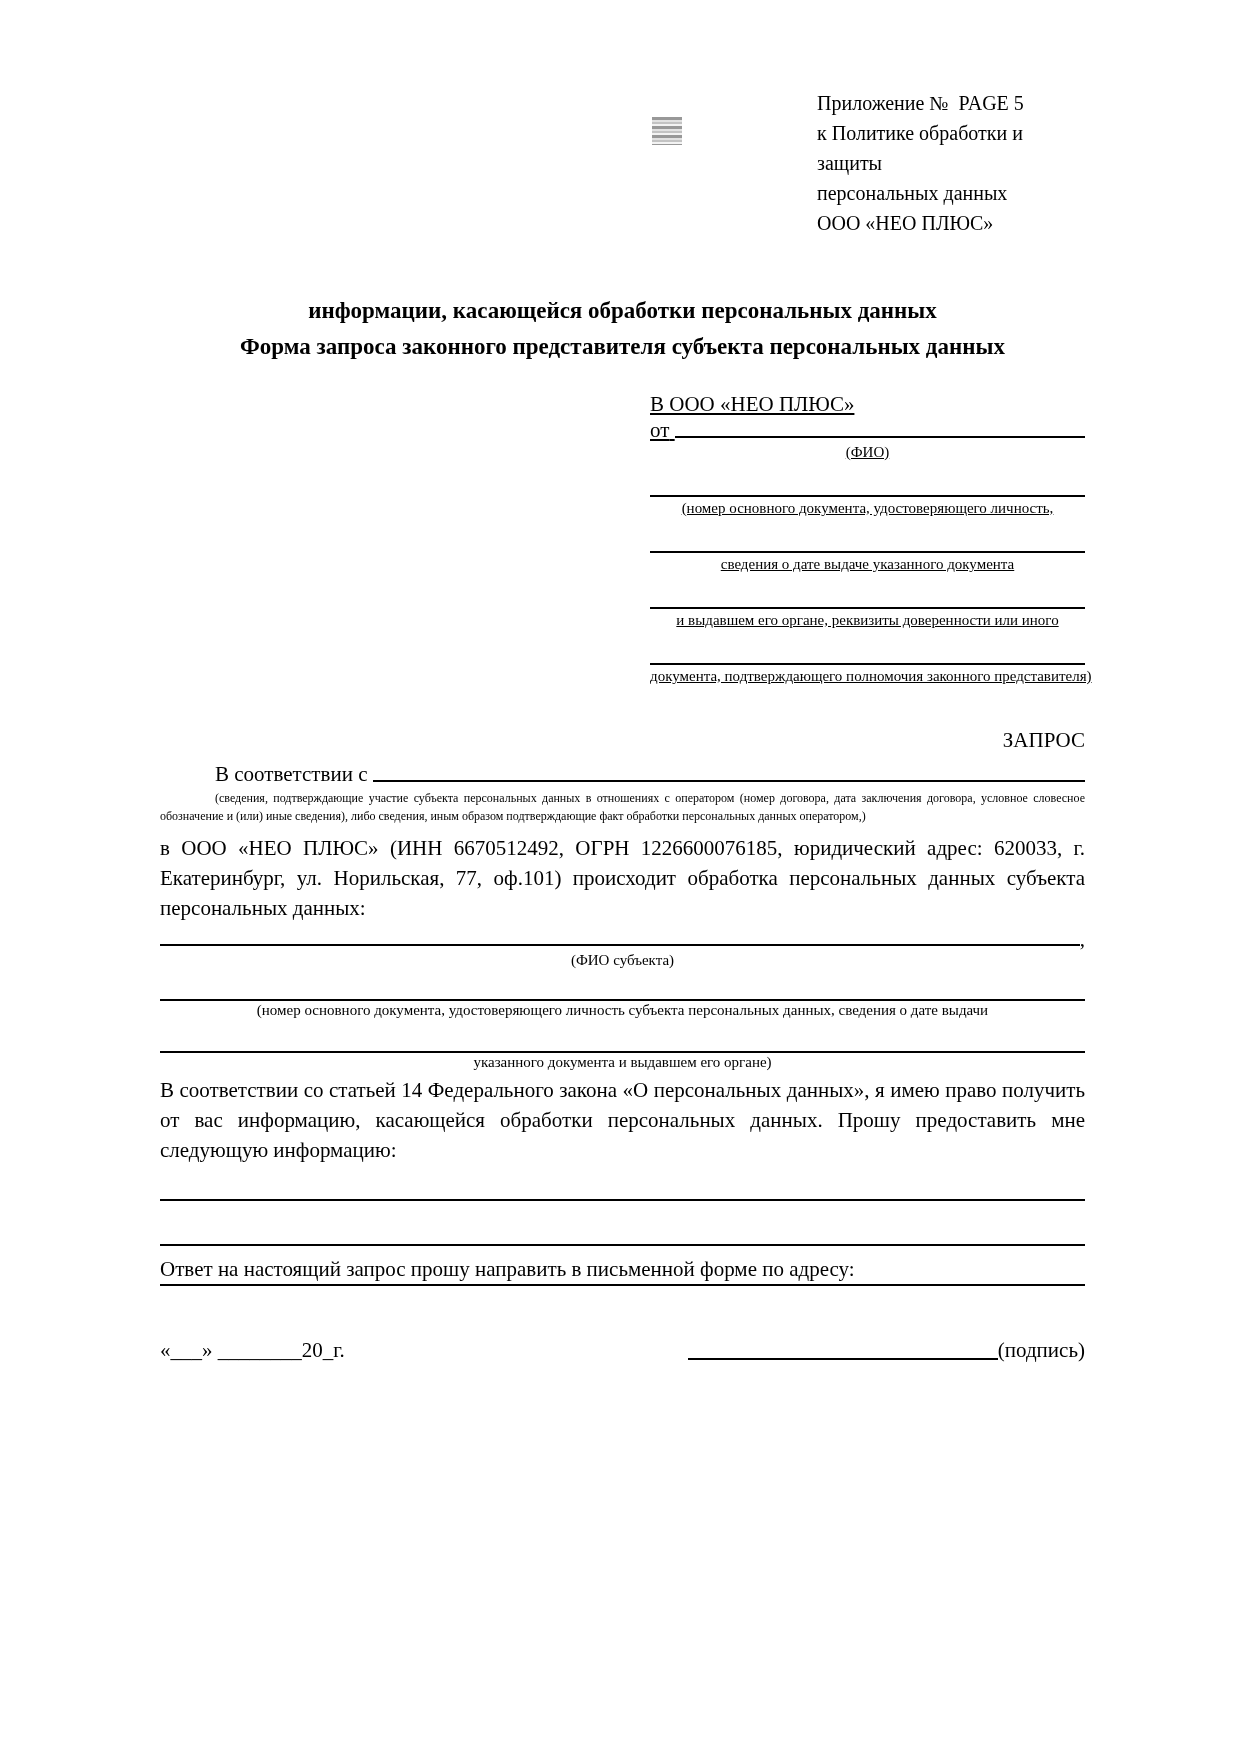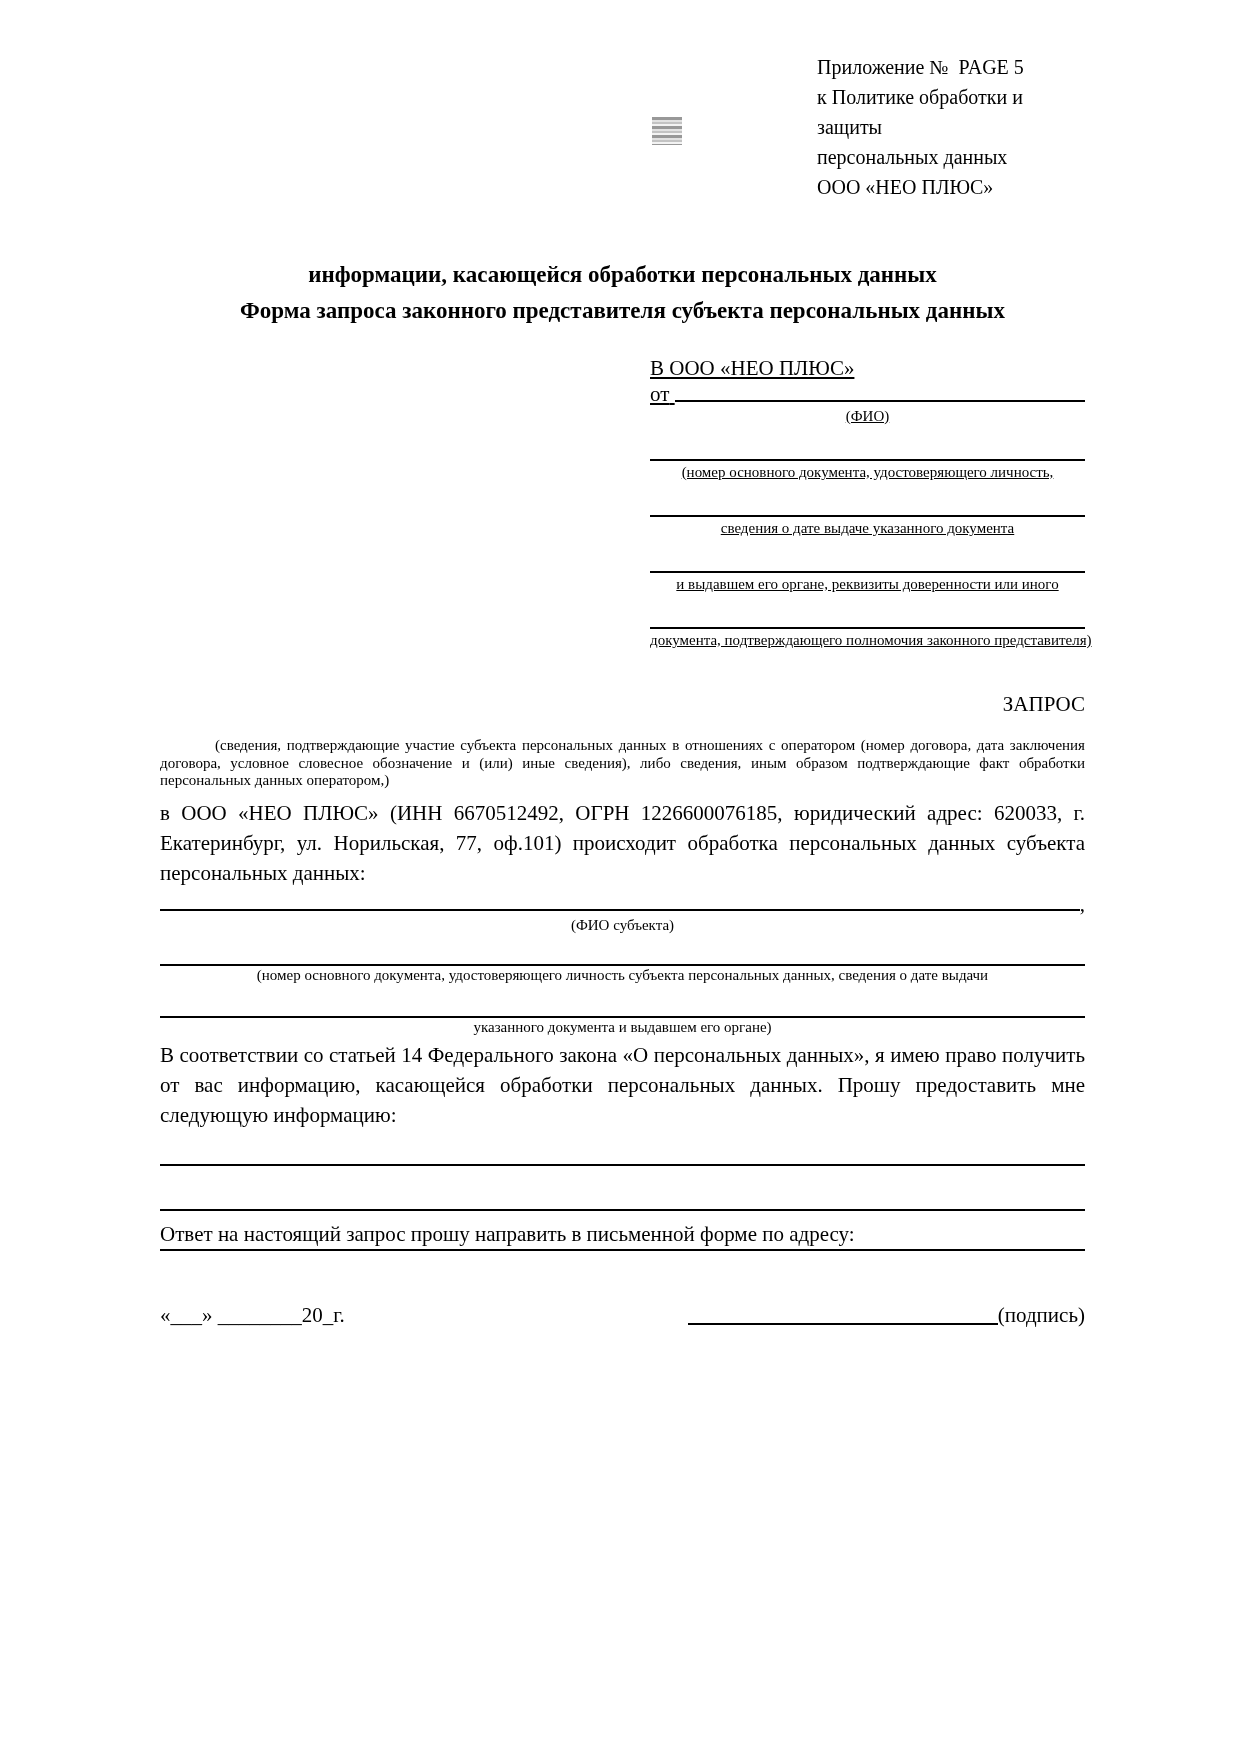--- a/index.html
+++ b/index.html
@@ -14,36 +14,36 @@
     font-size:21px;
     overflow:hidden;
   }
   .pre{white-space:pre-wrap;}
   
   .obj-icon{
     position:absolute;left:652px;top:117px;width:30px;height:28px;
     background:repeating-linear-gradient(180deg,
       #989898 0 3px,#e2e2e2 3px 5px,#c3c3c3 5px 7px,#f3f3f3 7px 9px);
   }
-  .appendix{margin:0 0 0 657px;padding-top:52px;font-size:20px;line-height:30px;}
+  .appendix{margin:0 0 0 657px;padding-top:88px;font-size:20px;line-height:30px;}
   .title{margin-top:55px;text-align:center;font-weight:bold;font-size:23px;line-height:36px;}
   
   .addressee{margin-top:26px;margin-left:490px;width:435px;text-decoration:underline;}
   .addr-to{line-height:26px;}
   .fill-row{display:flex;}
   .ul{flex:1;border-bottom:2px solid #000;align-self:stretch;margin-bottom:5px;}
   .from-row{line-height:26px;}
   .cap{font-size:15px;line-height:18px;text-align:center;white-space:nowrap;margin-bottom:4px;}
   .field{height:30px;border-bottom:2px solid #000;}
   .field + .cap{margin-top:2px;}
   
   .zapros{margin-top:42px;text-align:right;line-height:26px;}
   .accordance{margin-top:8px;line-height:26px;}
   .accordance .lbl{padding-left:55px;}
-  .fineprint{margin-top:20px;font-size:15px;line-height:17.5px;text-align:justify;text-indent:55px;}
+  .fineprint{margin-top:3px;font-size:12px;line-height:17.5px;text-align:justify;text-indent:55px;}
   .para{margin:0;line-height:30px;text-align:justify;}
   .op-para{margin-top:8px;}
   .subject-row{margin-top:4px;line-height:24px;}
   .wide-cap{font-size:15px;line-height:18px;text-align:center;white-space:nowrap;margin-bottom:4px;}
   .f2{height:26px;border-bottom:2px solid #000;}
   .f3{height:28px;border-bottom:2px solid #000;}
   .law-para{margin-top:4px;}
   .blank1{height:34px;border-bottom:2px solid #000;}
   .blank2{height:43px;border-bottom:2px solid #000;}
   .answer{margin-top:8px;line-height:30px;text-align:left;}
@@ -88,20 +88,25 @@
 
     <div class="field"></div>
     <div class="cap">и выдавшем его органе, реквизиты доверенности или иного</div>
 
     <div class="field"></div>
     <div class="cap">документа, подтверждающего полномочия законного представителя)</div>
   </div>
 
   <div class="zapros">ЗАПРОС</div>
 
+  <div class="fill-row accordance">
+    <span class="lbl">В соответствии с</span>
+    <span>&nbsp;</span>
+    <span class="ul"></span>
+  </div>
 
   <div class="fineprint">(сведения, подтверждающие участие субъекта персональных данных в отношениях с оператором (номер договора, дата заключения договора, условное словесное обозначение и (или) иные сведения), либо сведения, иным образом подтверждающие факт обработки персональных данных оператором,)</div>
 
   <p class="para op-para">в ООО «НЕО ПЛЮС» (ИНН 6670512492, ОГРН 1226600076185, юридический адрес: 620033, г. Екатеринбург, ул. Норильская, 77, оф.101)  происходит обработка персональных данных субъекта персональных данных:</p>
 
   <div class="fill-row subject-row">
     <span class="ul"></span>
     <span>,</span>
   </div>
   <div class="wide-cap">(ФИО субъекта)</div>

